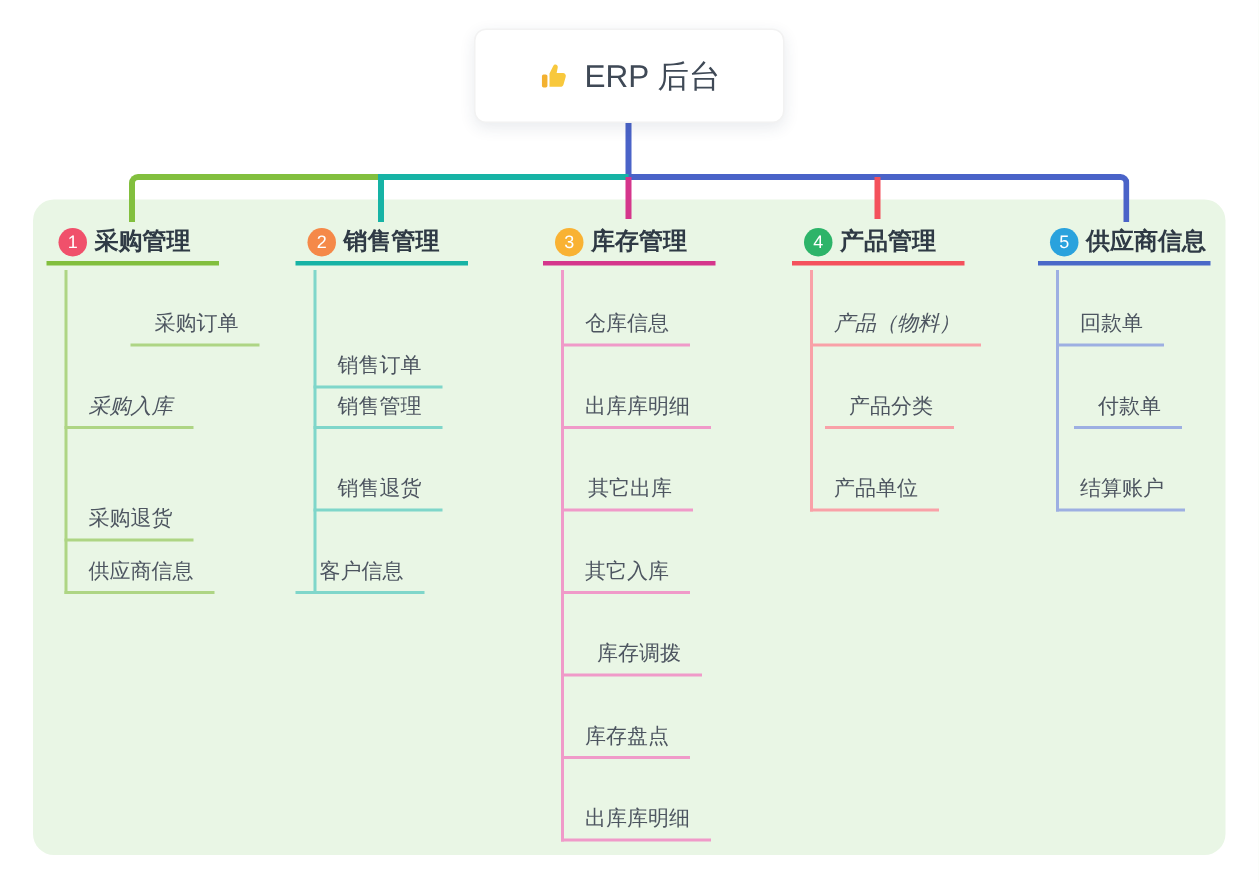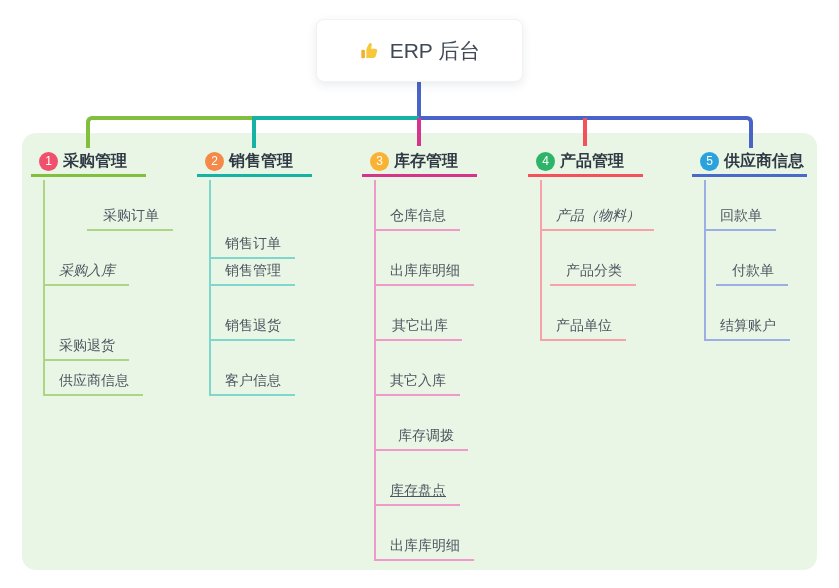--- a/index.html
+++ b/index.html
@@ -86,32 +86,32 @@
       <div class="child-node" style="left: 43px; top: 316px; border-bottom-color: rgb(174, 213, 132); margin-top: 20px;">采购退货</div>
       <div class="child-node" style="left: 43px; top: 371px; border-bottom-color: rgb(174, 213, 132);">供应商信息</div>
       <div class="branch-header" style="left: 197px; border-bottom-color: rgb(22, 179, 165);">
         <span class="badge" style="background: rgb(245, 137, 73);">2</span>
         <span>销售管理</span>
       </div>
       <div class="vline" style="left: 209px; top: 180px; height: 216px; background: rgb(127, 214, 202);"></div>
       <div class="child-node" style="left: 209px; top: 206px; border-bottom-color: rgb(127, 214, 202); margin-top: 28px;">销售订单</div>
       <div class="child-node" style="left: 209px; top: 261px; border-bottom-color: rgb(127, 214, 202);">销售管理</div>
       <div class="child-node" style="left: 209px; top: 316px; border-bottom-color: rgb(127, 214, 202);">销售退货</div>
-      <div class="child-node" style="left: 209px; top: 371px; border-bottom-color: rgb(127, 214, 202);">客户信息</div>
+      <div class="child-node" style="left: 197px; top: 371px; border-bottom-color: rgb(127, 214, 202);">客户信息</div>
       <div class="branch-header" style="left: 362px; border-bottom-color: rgb(213, 54, 140);">
         <span class="badge" style="background: rgb(249, 178, 51);">3</span>
         <span>库存管理</span>
       </div>
       <div class="vline" style="left: 374px; top: 180px; height: 381px; background: rgb(240, 154, 201);"></div>
       <div class="child-node" style="left: 374px; top: 206px; border-bottom-color: rgb(240, 154, 201);">仓库信息</div>
       <div class="child-node" style="left: 374px; top: 261px; border-bottom-color: rgb(240, 154, 201);">出库库明细</div>
       <div class="child-node" style="left: 376px; top: 316px; border-bottom-color: rgb(240, 154, 201);">其它出库</div>
       <div class="child-node" style="left: 374px; top: 371px; border-bottom-color: rgb(240, 154, 201);">其它入库</div>
       <div class="child-node" style="left: 374px; top: 426px; border-bottom-color: rgb(240, 154, 201); padding-left: 24px;">库存调拨</div>
-      <div class="child-node" style="left: 374px; top: 481px; border-bottom-color: rgb(240, 154, 201); text-decoration: underline;">库存盘点</div>
+      <div class="child-node" style="left: 374px; top: 481px; border-bottom-color: rgb(240, 154, 201);">库存盘点</div>
       <div class="child-node" style="left: 374px; top: 536px; border-bottom-color: rgb(240, 154, 201);">出库库明细</div>
       <div class="branch-header" style="left: 528px; border-bottom-color: rgb(244, 81, 92);">
         <span class="badge" style="background: rgb(45, 180, 105);">4</span>
         <span>产品管理</span>
       </div>
       <div class="vline" style="left: 540px; top: 180px; height: 161px; background: rgb(249, 161, 168);"></div>
       <div class="child-node" style="left: 540px; top: 206px; border-bottom-color: rgb(249, 161, 168); font-style: italic;">产品（物料）</div>
       <div class="child-node" style="left: 550px; top: 261px; border-bottom-color: rgb(249, 161, 168);">产品分类</div>
       <div class="child-node" style="left: 540px; top: 316px; border-bottom-color: rgb(249, 161, 168);">产品单位</div>
       <div class="branch-header" style="left: 692px; border-bottom-color: rgb(74, 105, 200);">

